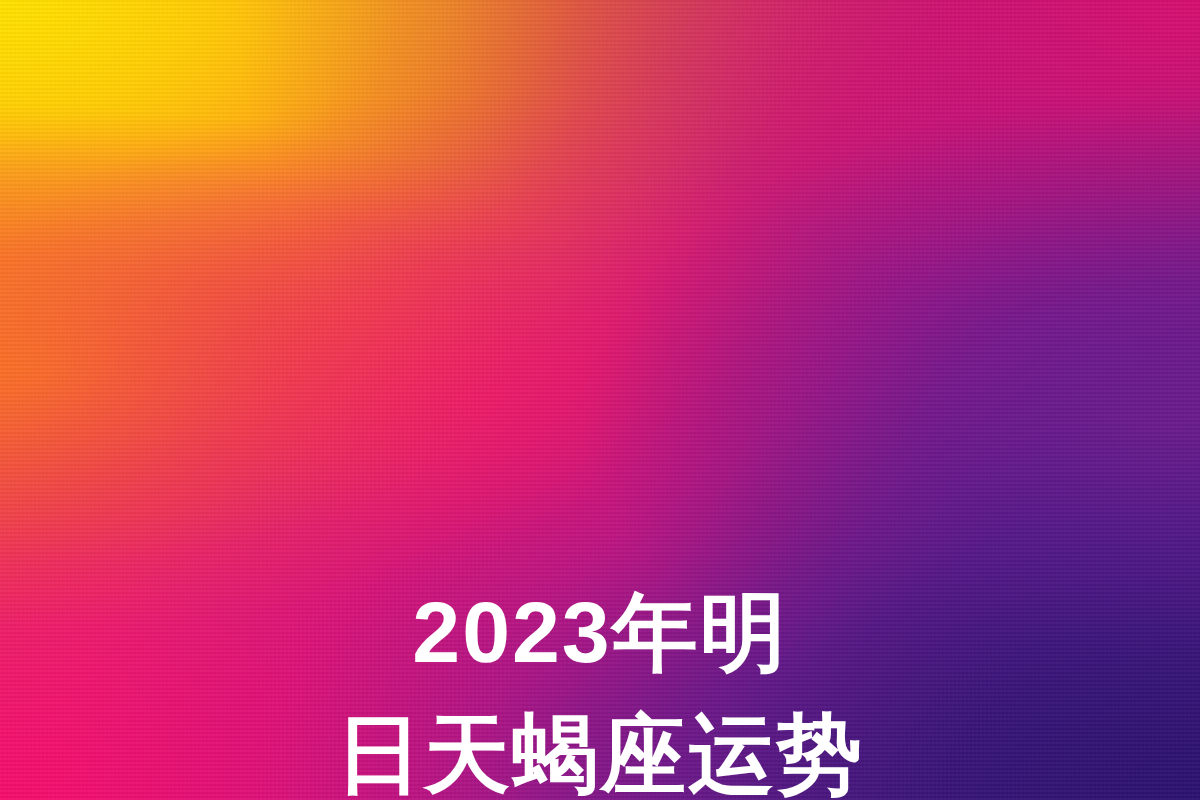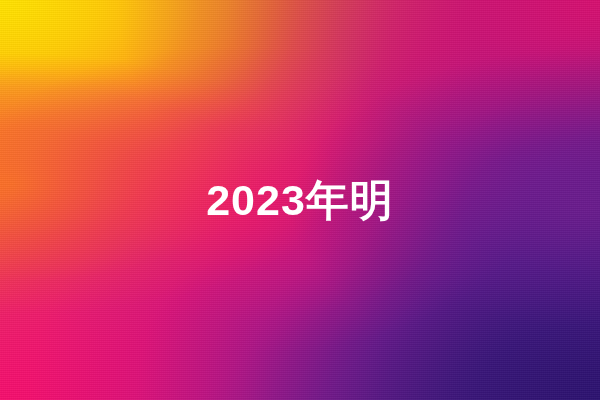--- a/index.html
+++ b/index.html
@@ -120,21 +120,21 @@
         rgba(0,0,0,0.4) 2px);
   }
 
   
   #headline {
     position: absolute;
     inset: 0;
     display: flex;
     flex-direction: column;
     align-items: center;
-    justify-content: center;
+    justify-content: flex-end;
     gap: 18px;
     z-index: 5;
   }
 
   .headline-line {
     color: #FFFFFF;
     font-size: 43px;
     font-weight: bold;
     line-height: 1.0;
     letter-spacing: 1px;
@@ -152,15 +152,16 @@
   <div class="mesh mesh-tr"></div>
   <div class="mesh mesh-bl"></div>
   <div class="mesh mesh-br"></div>
   <div class="mesh mesh-left-warm"></div>
   <div class="mesh mesh-centre"></div>
   <div class="mesh mesh-right-violet"></div>
   <div class="grain"></div>
 
   <div id="headline">
     <div class="headline-line">2023年明</div>
+    <div class="headline-line">日天蝎座运势</div>
   </div>
 
 </div>
 
 </body></html>

